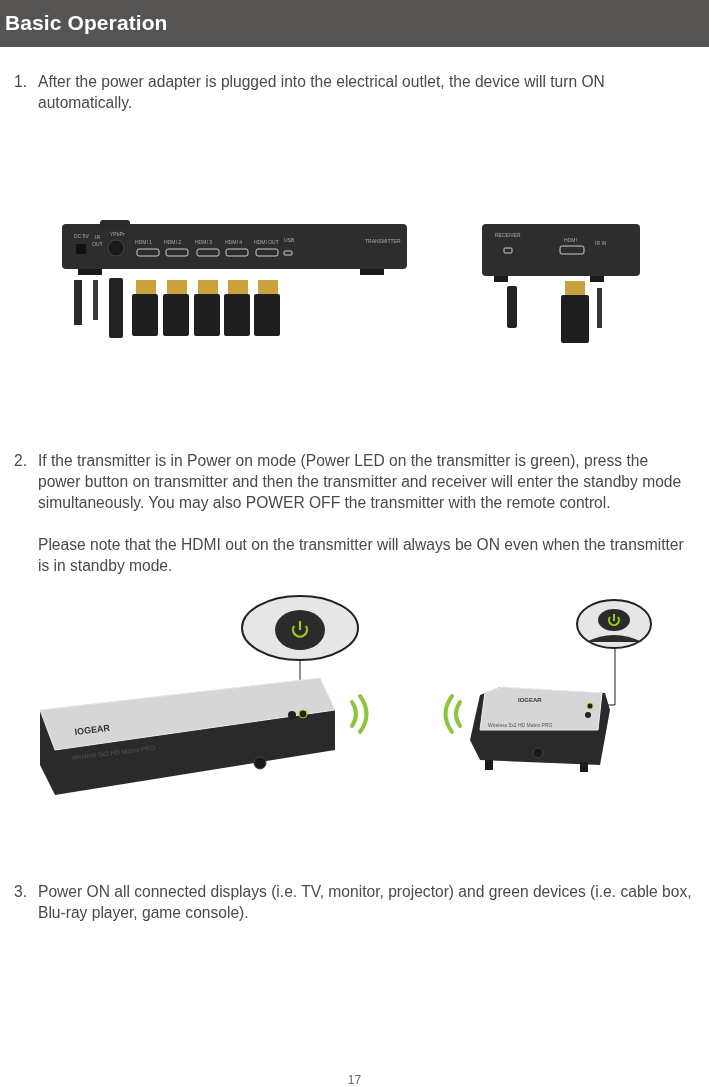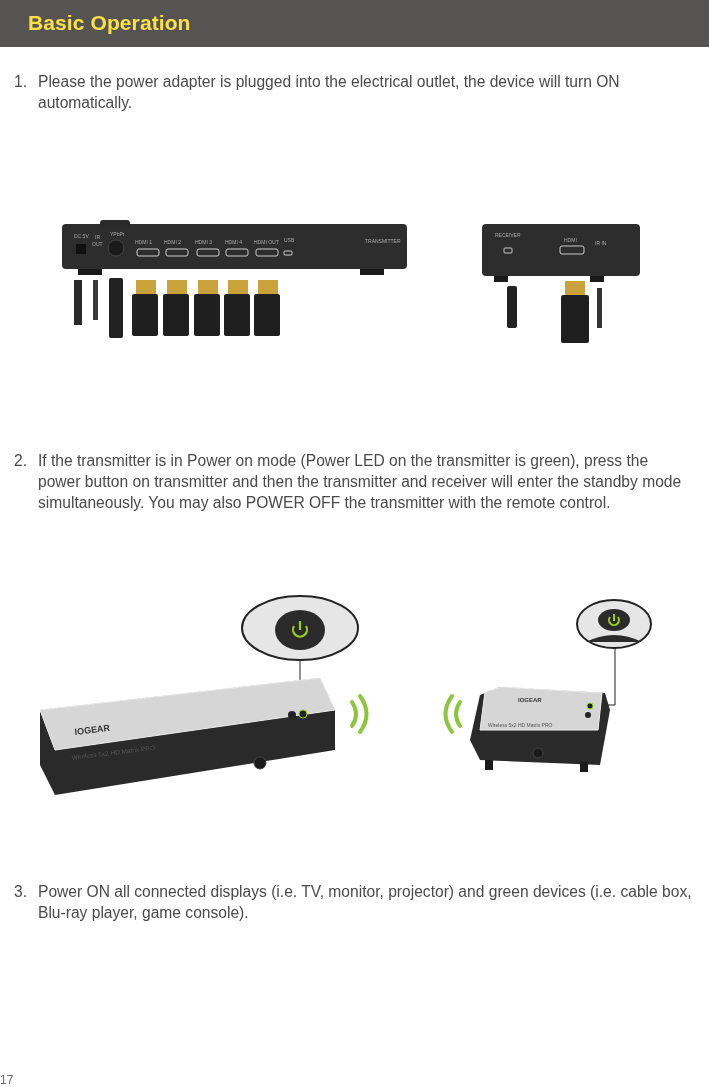--- a/index.html
+++ b/index.html
@@ -1,37 +1,37 @@
 <!DOCTYPE html>
 <html><head>
 <meta charset="utf-8">
 <style>
   * { box-sizing: border-box; margin: 0; padding: 0; }
   html, body { width: 709px; height: 1087px; background: #ffffff; overflow: hidden; }
   body { position: relative; font-family: "Liberation Sans", sans-serif; color: #4a4a4a; }
   .header { position: absolute; left: 0; top: 0; width: 709px; height: 47px; background: #555452; }
-  .header h1 { position: absolute; left: 28px; top: 11px; font-size: 21px; font-weight: bold; color: #fde047; letter-spacing: 0.1px; }
+  .header h1 { position: absolute; left: 5px; top: 11px; font-size: 21px; font-weight: bold; color: #ffffff; letter-spacing: 0.1px; }
   .step { position: absolute; left: 14px; width: 680px; font-size: 15.6px; line-height: 21px; color: #4a4a4a; }
   .step .num { position: absolute; left: 0; top: 0; }
   .step .body { margin-left: 24px; }
   .step p + p { margin-top: 21px; }
   .figure { position: absolute; }
-  .pagenum { position: absolute; left: 0; width: 709px; top: 1073px; text-align: left; font-size: 12px; color: #6a6a6a; }
+  .pagenum { position: absolute; left: 0; width: 709px; top: 1073px; text-align: center; font-size: 12px; color: #6a6a6a; }
 </style>
 </head>
 <body>
 
 <div class="header">
   <h1>Basic Operation</h1>
 </div>
 
 <div class="step" style="top:71px;">
   <span class="num">1.</span>
   <div class="body">
-    <p>Please the power adapter is plugged into the electrical outlet, the device will turn ON automatically.</p>
+    <p>After the power adapter is plugged into the electrical outlet, the device will turn ON automatically.</p>
   </div>
 </div>
 
 <div class="figure" style="left:60px; top:218px; width:590px; height:145px;">
   <svg width="590" height="145" viewBox="0 0 590 145">
 
     <rect x="2" y="6" width="345" height="45" rx="4" fill="#2e2d2d"></rect>
     <rect x="40" y="2" width="30" height="8" rx="3" fill="#2a2a2a"></rect>
     <rect x="18" y="51" width="24" height="6" fill="#1a1a1a"></rect>
     <rect x="300" y="51" width="24" height="6" fill="#1a1a1a"></rect>
@@ -90,20 +90,21 @@
     <rect x="505" y="63" width="20" height="14" fill="#c9a23c"></rect>
     <rect x="501" y="77" width="28" height="48" rx="2" fill="#1f1f1f"></rect>
     <rect x="537" y="70" width="5" height="40" fill="#333"></rect>
   </svg>
 </div>
 
 <div class="step" style="top:450px;">
   <span class="num">2.</span>
   <div class="body">
     <p>If the transmitter is in Power on mode (Power LED on the transmitter is green), press the power button on transmitter and then the transmitter and receiver will enter the standby mode simultaneously.  You may also POWER OFF the transmitter with the remote control.</p>
+    <p>Please note that the HDMI out on the transmitter will always be ON even when the transmitter is in standby mode.</p>
   </div>
 </div>
 
 <div class="figure" style="left:30px; top:590px; width:640px; height:230px;">
   <svg width="640" height="230" viewBox="0 0 640 230">
 
     <ellipse cx="270" cy="38" rx="58" ry="32" fill="#e6e6e6" stroke="#222" stroke-width="2"></ellipse>
     <ellipse cx="270" cy="40" rx="25" ry="20" fill="#2b2b2b"></ellipse>
     <g stroke="#9ccc1c" stroke-width="2.2" fill="none">
       <path d="M264 36 a7 7 0 1 0 12 0"></path>

